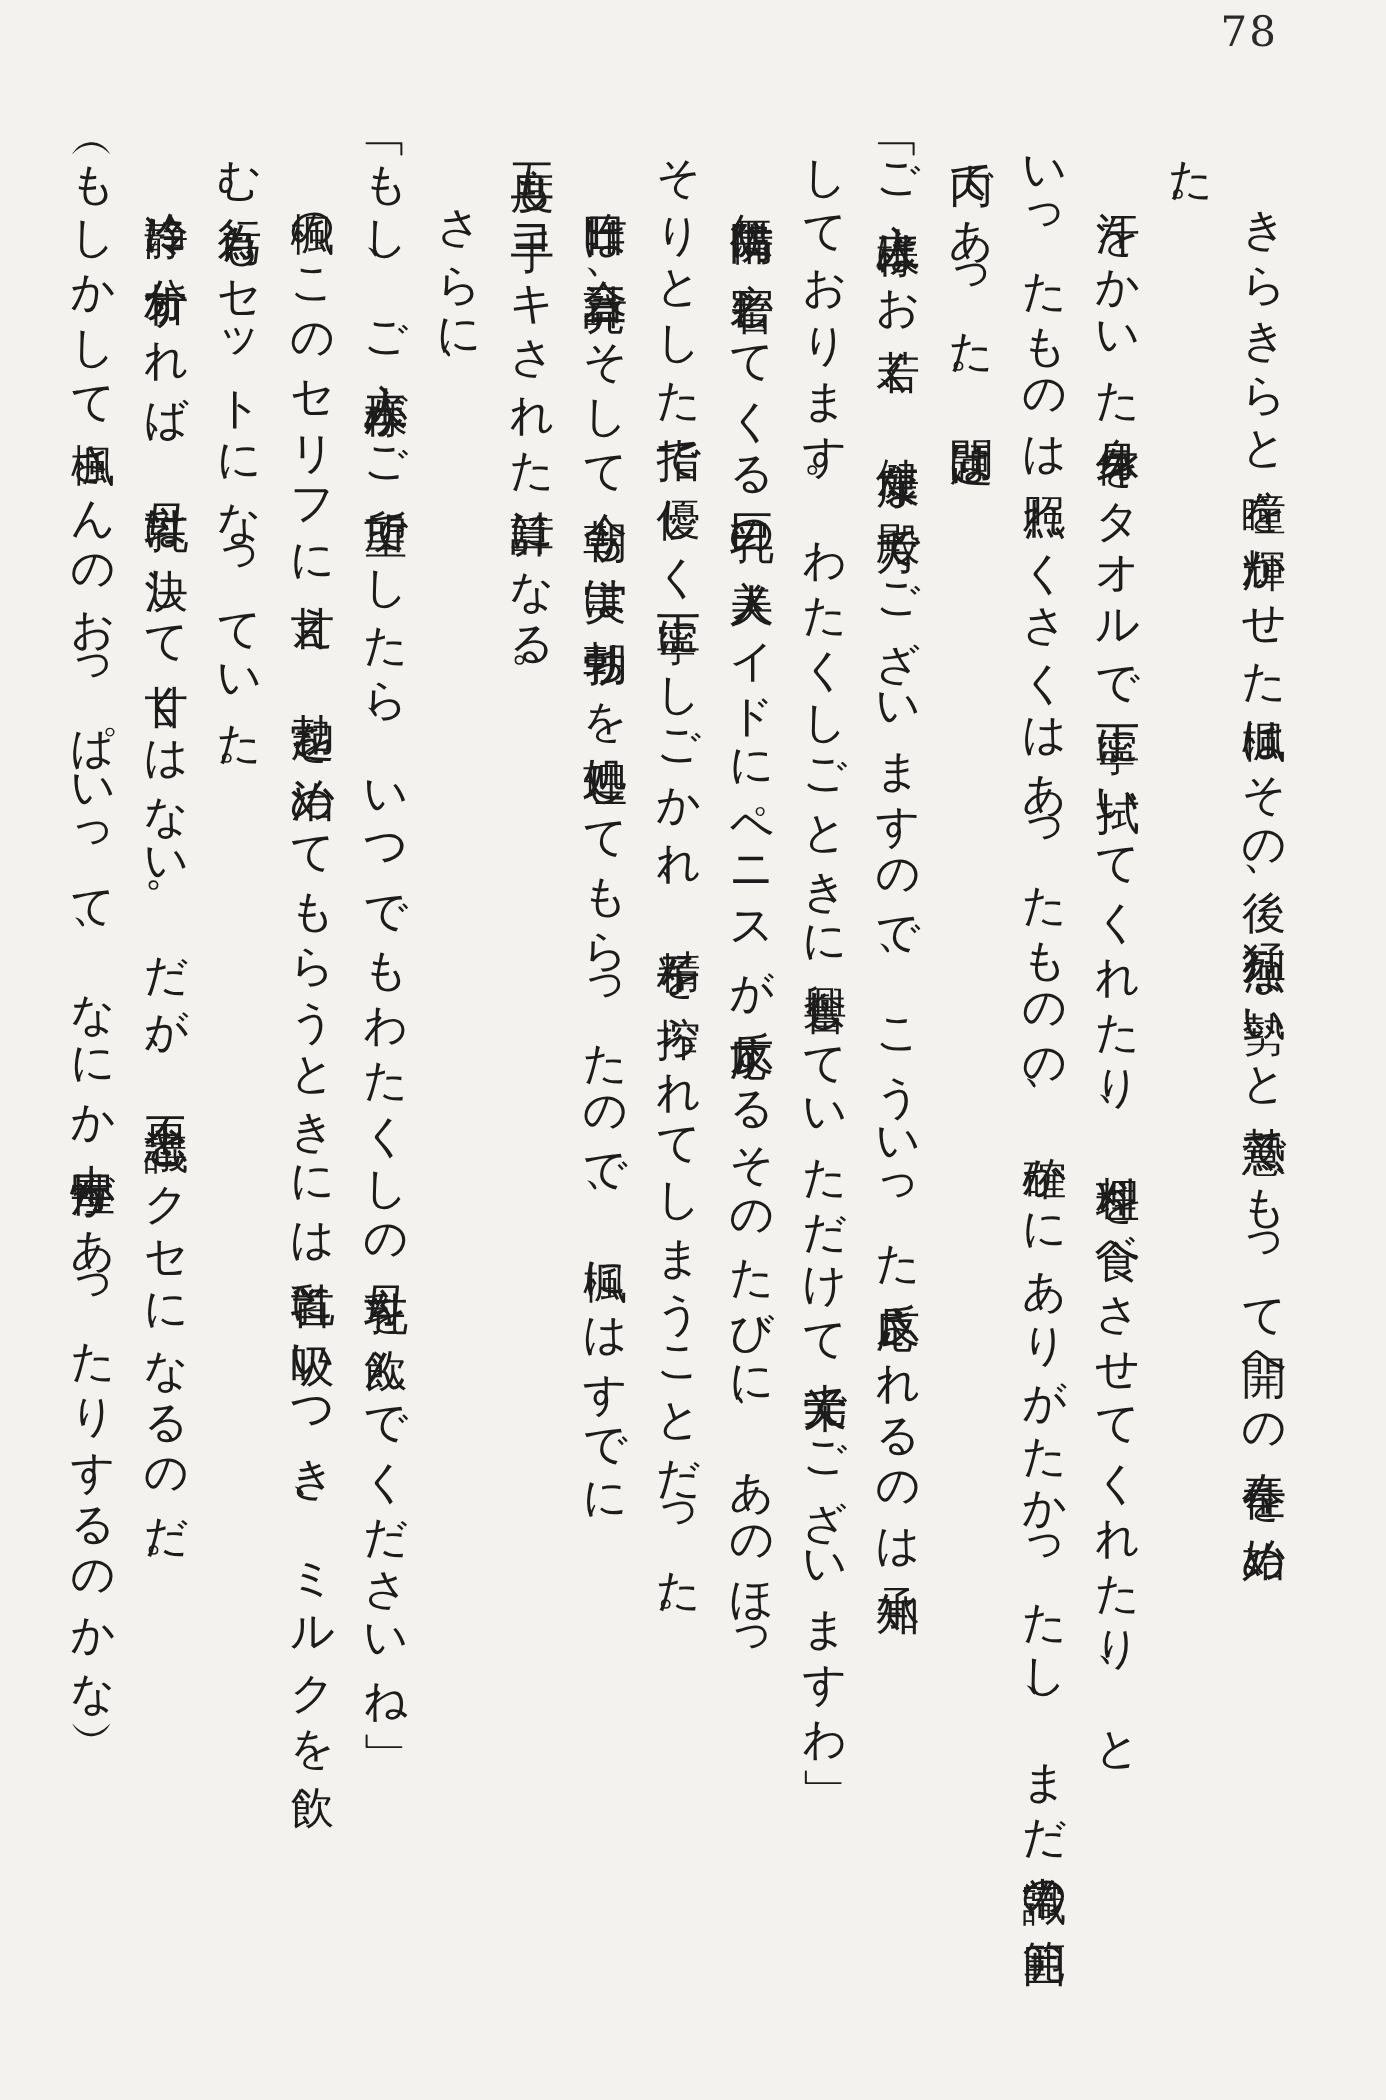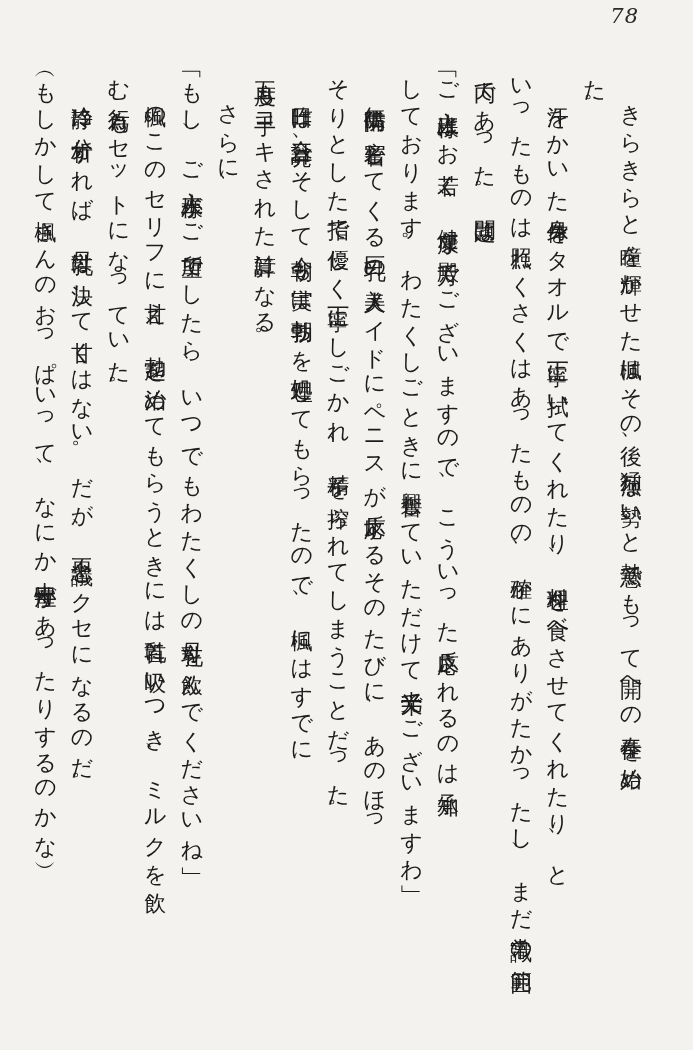--- a/index.html
+++ b/index.html
@@ -14,21 +14,20 @@
     background: #f3f2ef;
     overflow: hidden;
     font-family: "DejaVu Serif", "Liberation Serif", serif;
     color: #1c1c1c;
   }
   .page-number {
     position: absolute;
     top: 4px;
     right: 54px;
     font-size: 21px;
-    font-style: italic;
     color: #2a2a2a;
     letter-spacing: 1px;
   }
   .text-area {
     position: absolute;
     top: 64px;
     right: 44px;
     width: 624px;
     height: 952px;
     writing-mode: vertical-rl;

